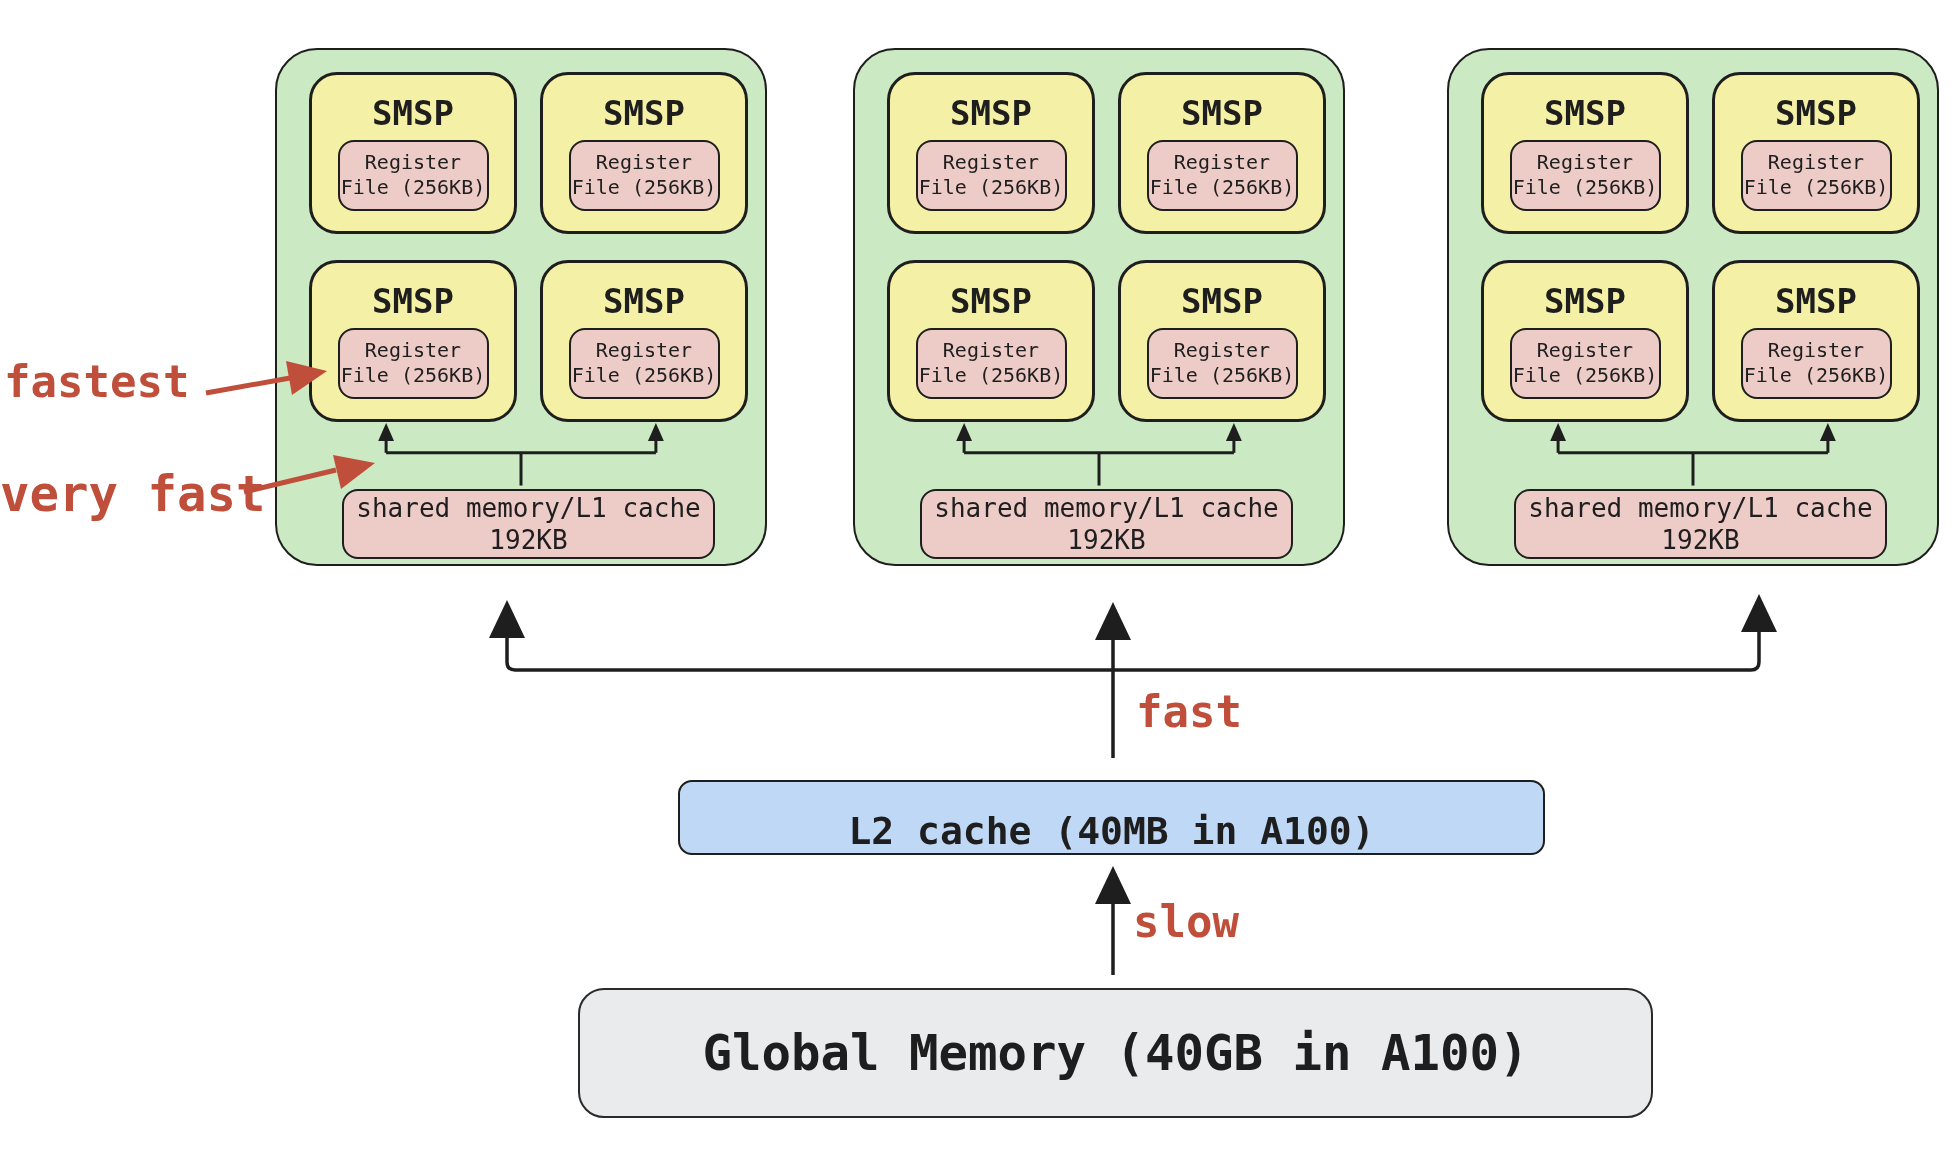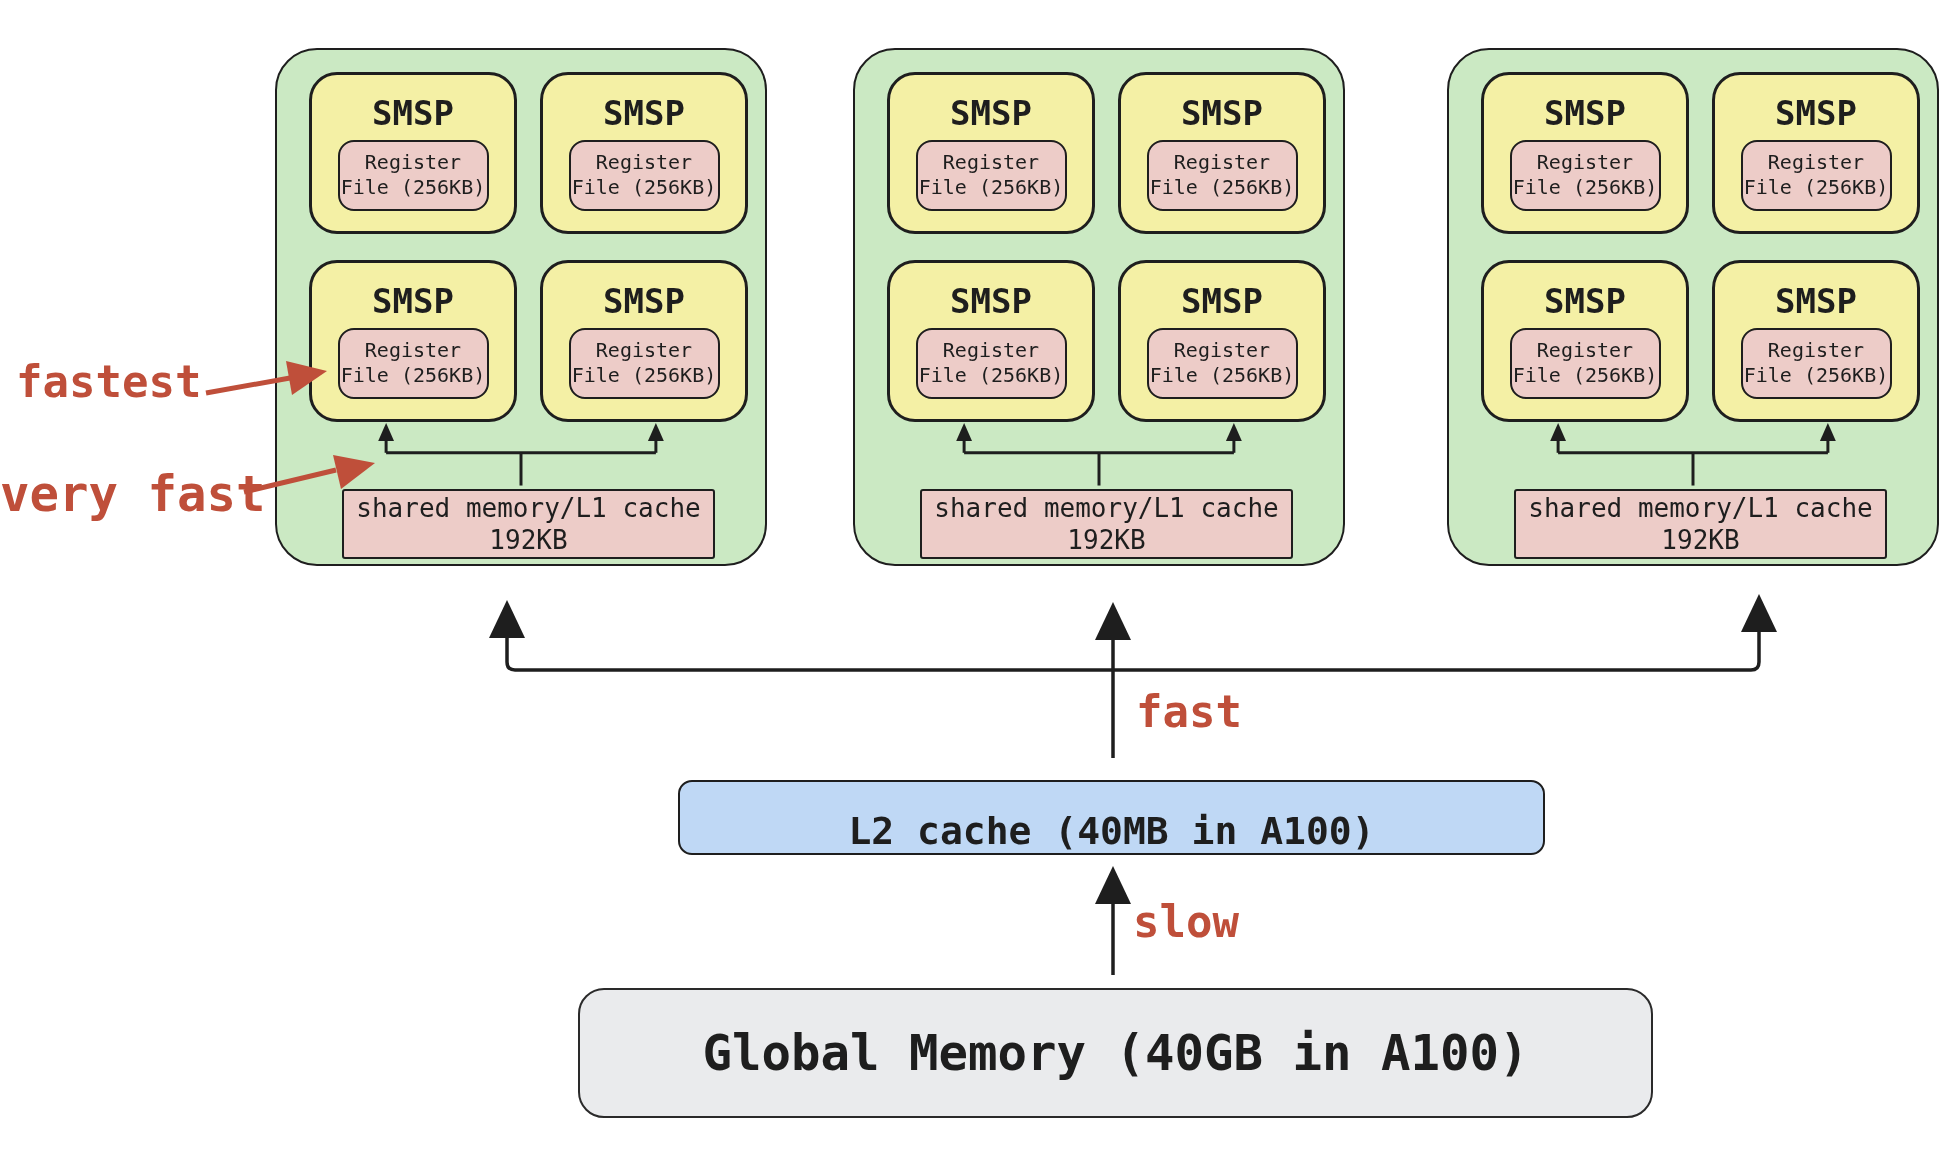--- a/index.html
+++ b/index.html
@@ -29,30 +29,30 @@
   .smsp.p4{left:263px;top:210px;}
   .smsp-label{font-size:34px;font-weight:bold;line-height:1.35;}
   .rf{
     margin-top:3px;width:151px;height:71px;
     background:#edccc8;border:2px solid #1e1e1e;border-radius:16px;
     box-sizing:border-box;display:flex;flex-direction:column;align-items:center;justify-content:center;
     font-size:20px;line-height:1.28;text-align:center;
   }
   .shared{
     position:absolute;left:65px;top:439px;width:373px;height:70px;
-    background:#edccc8;border:2.5px solid #1e1e1e;border-radius:3px;
+    background:#edccc8;border:2.5px solid #1e1e1e;border-radius:16px;
     box-sizing:border-box;display:flex;flex-direction:column;align-items:center;justify-content:center;
     font-size:26px;line-height:1.25;text-align:center;
   }
   .sm-connector{position:absolute;inset:0;width:100%;height:100%;pointer-events:none;}
   
   .ann{
     position:absolute;font-weight:bold;color:#bf4f3a;white-space:nowrap;
   }
-  .ann.fastest{left:16px;top:356px;font-size:44px;}
+  .ann.fastest{left:4px;top:356px;font-size:44px;}
   .ann.veryfast{left:0px;top:466px;font-size:49px;}
   .ann.fast{left:1136px;top:686px;font-size:44px;}
   .ann.slow{left:1133px;top:896px;font-size:44px;}
   
   .l2box{
     position:absolute;left:678px;top:780px;width:867px;height:75px;
     background:#bfd8f5;border:2.5px solid #1e1e1e;border-radius:14px;
     box-sizing:border-box;display:flex;align-items:flex-end;justify-content:center;
     font-size:38px;font-weight:bold;
   }

